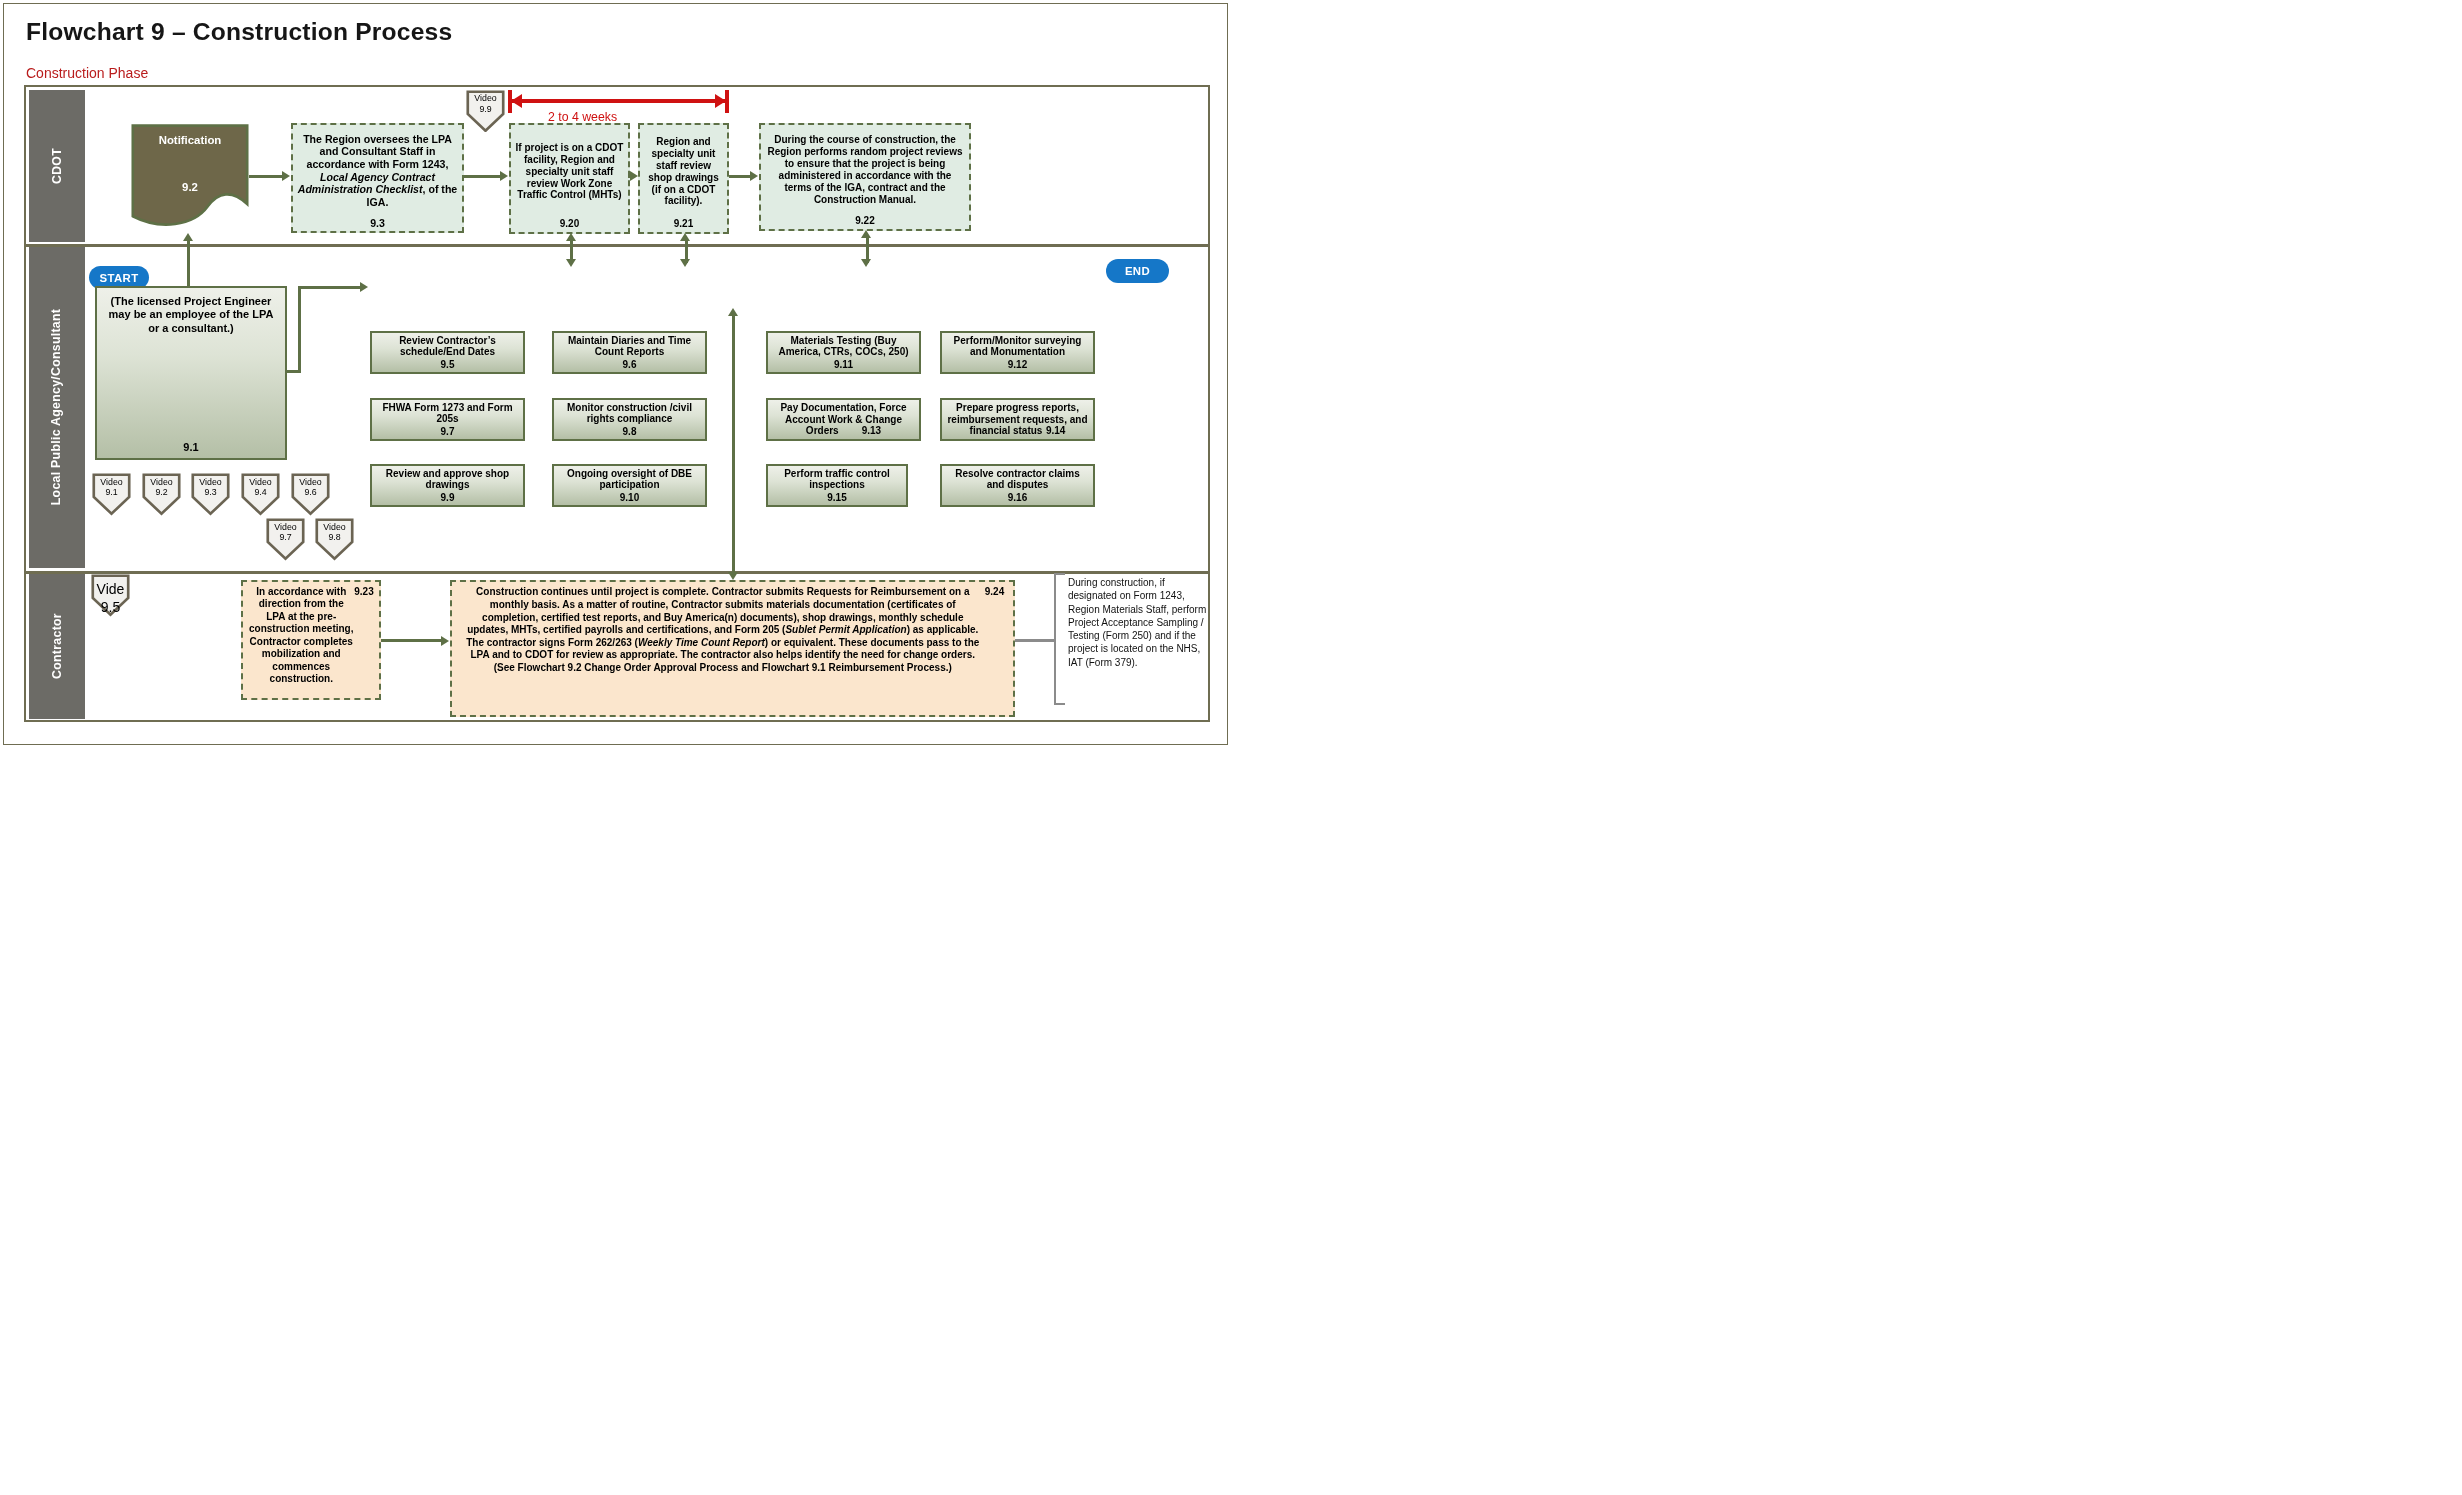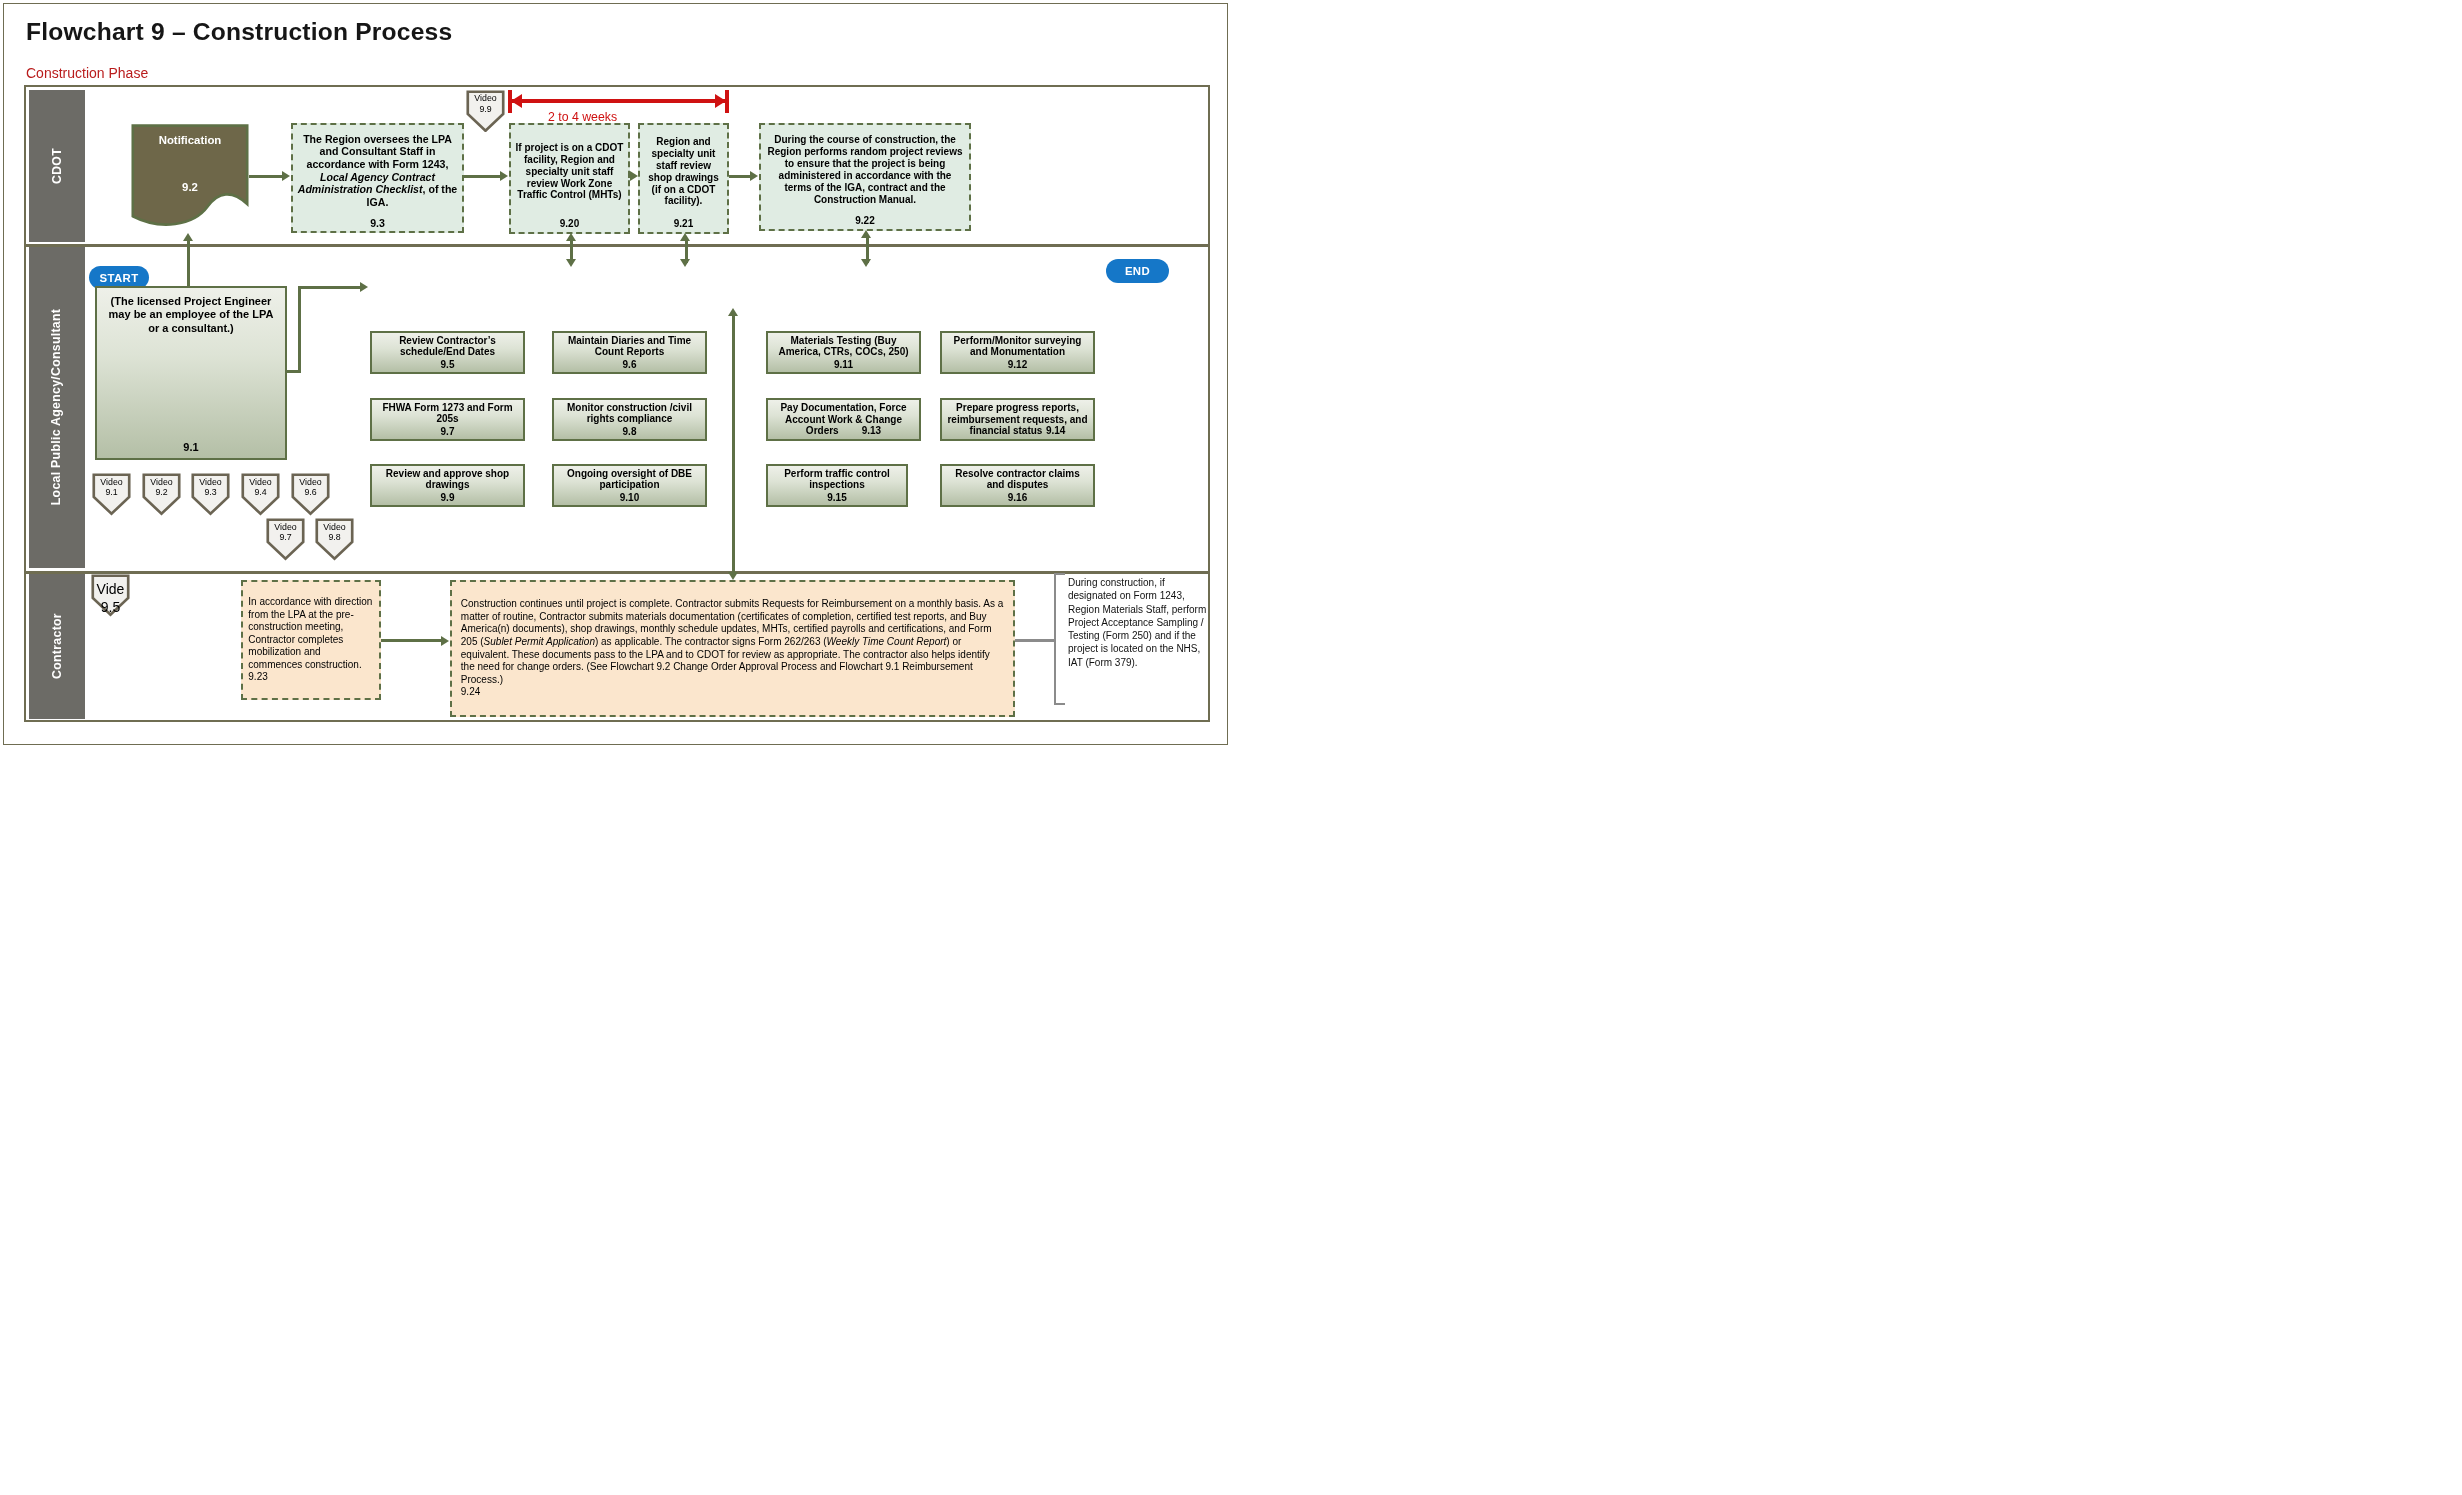--- a/index.html
+++ b/index.html
@@ -32,21 +32,21 @@
   .tri.u{border-width:0 5.3px 8.8px 5.3px;border-color:transparent transparent var(--olive) transparent;}
   .tri.d{border-width:8.8px 5.3px 0 5.3px;border-color:var(--olive) transparent transparent transparent;}
   .tri.redl{border-width:7px 11.4px 7px 0;border-color:transparent var(--red) transparent transparent;}
   .tri.redr{border-width:7px 0 7px 11.4px;border-color:transparent transparent transparent var(--red);}
   .redbar{position:absolute;width:3.5px;background:var(--red);}
   .redline{position:absolute;height:3.5px;background:var(--red);}
   
   .mint{position:absolute;background:var(--mint);border:2.6px dashed var(--olive);display:flex;flex-direction:column;text-align:center;font-weight:bold;color:#000;}
   .mint .t{flex:1;display:flex;align-items:center;justify-content:center;padding:1.8px 3.5px;}
   .mint .n{padding-bottom:1.8px;}
-  .peach{position:absolute;background:var(--peach);border:2.6px dashed var(--olive);display:flex;flex-direction:column;justify-content:center;font-weight:normal;color:#000;padding:3.5px 5.3px;}
+  .peach{position:absolute;background:var(--peach);border:2.6px dashed var(--olive);display:flex;justify-content:center;text-align:center;font-weight:bold;color:#000;padding:3.5px 5.3px;}
   .grad{position:absolute;background:linear-gradient(180deg,#eef0e9 0%,#dde3d5 40%,#b4bfa6 100%);border:2.2px solid var(--olive);color:#000;font-weight:bold;text-align:center;}
   .task{display:flex;flex-direction:column;align-items:center;justify-content:center;font-size:10px;line-height:1.14;padding:1.8px 4.4px;}
   .task .n{margin-top:0.9px;}
   .task .n-inline{margin-left:3.5px;}
   .pill{position:absolute;background:var(--blue);color:#fff;font-weight:bold;font-size:11.4px;display:flex;align-items:center;justify-content:center;border-radius:12.3px;letter-spacing:0.4px;}
   .vmark{position:absolute;width:39px;height:42px;}
   .vmark svg{position:absolute;inset:0;}
   .vmark .vlabel{position:absolute;top:3.5px;left:0;width:100%;text-align:center;font-size:8.8px;color:#000;line-height:1.25;}
   .bar-line{font-size:11.4px;line-height:1.35;}
   .note{position:absolute;font-size:10px;line-height:1.33;color:#111;font-weight:normal;text-align:left;}

